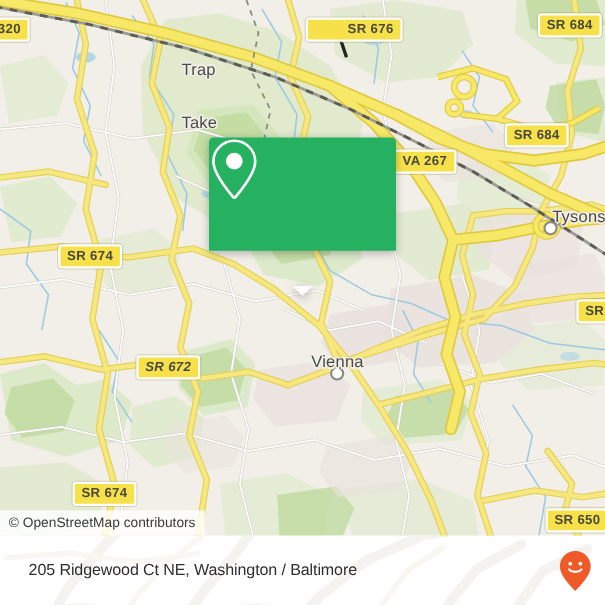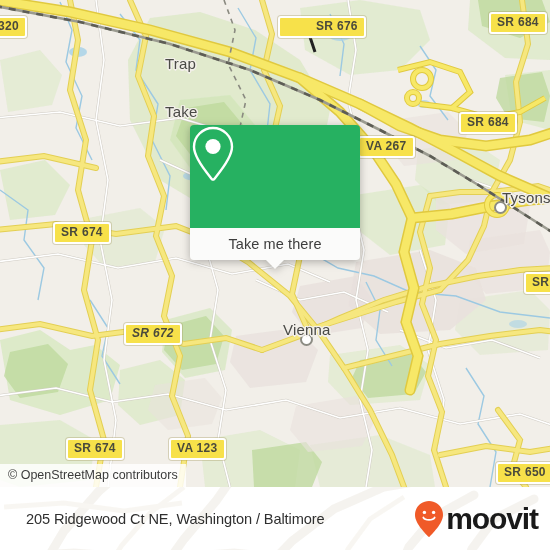--- a/index.html
+++ b/index.html
@@ -312,34 +312,30 @@
 
     <div class="shield" style="left:-10px;top:16px;">320</div>
     <div class="shield" style="left:278px;top:16px;padding-left:36px;">SR 676</div>
     <div class="shield" style="left:489px;top:12px;">SR 684</div>
     <div class="shield" style="left:358px;top:95px;margin-top:41px;">VA 267</div>
     <div class="shield" style="left:459px;top:112px;">SR 684</div>
     <div class="shield" style="left:53px;top:222px;">SR 674</div>
     <div class="shield" style="left:524px;top:272px;">SR 6</div>
     <div class="shield" style="left:124px;top:323px;font-style:italic;">SR 672</div>
     <div class="shield" style="left:66px;top:438px;">SR 674</div>
-    <div class="shield" style="left:169px;top:438px;">VA 123</div>
     <div class="shield" style="left:496px;top:462px;">SR 650</div>
 
     <div class="osm-attrib">© OpenStreetMap contributors</div>
 
     <div class="callout">
       <div class="callout-top">
         <svg class="pin-icon" width="46" height="58" viewBox="0 0 46 58">
           <path d="M23 3 C12.5 3 4 11.4 4 21.8 C4 33.5 17.5 48.5 22 54.2 C22.5 54.8 23.5 54.8 24 54.2 C28.5 48.5 42 33.5 42 21.8 C42 11.4 33.5 3 23 3 Z" fill="none" stroke="#ffffff" stroke-width="2.4"></path>
           <circle cx="23" cy="21.5" r="7.6" fill="#ffffff"></circle>
         </svg>
-      </div>
-      <div class="callout-bottom">
-        <span class="callout-label">Take me there</span>
       </div>
       <div class="callout-tail"></div>
     </div>
 
   </div>
 
   <div class="bottombar">
 
     <svg class="watermark" width="550" height="120" viewBox="0 0 550 120">
       <g stroke="#ece8e0" stroke-width="9" fill="none" stroke-linecap="round">
@@ -359,17 +355,16 @@
 
     <div class="addr">205 Ridgewood Ct NE, Washington / Baltimore</div>
 
     <div class="brand">
       <svg width="30" height="38" viewBox="0 0 30 38">
         <path d="M15 1 C7.3 1 1 7.2 1 14.9 C1 23.9 12.3 33.8 14.2 36.6 C14.6 37.2 15.4 37.2 15.8 36.6 C17.7 33.8 29 23.9 29 14.9 C29 7.2 22.7 1 15 1 Z" fill="#f05a28"></path>
         <circle cx="10.4" cy="12.4" r="1.7" fill="#ffffff"></circle>
         <circle cx="19.6" cy="12.4" r="1.7" fill="#ffffff"></circle>
         <path d="M9.4 17.6 C11 20.6 19 20.6 20.6 17.6" fill="none" stroke="#ffffff" stroke-width="1.9" stroke-linecap="round"></path>
       </svg>
-      <span class="brand-word">moovit</span>
     </div>
   </div>
 
 </div>
 
 </body></html>

